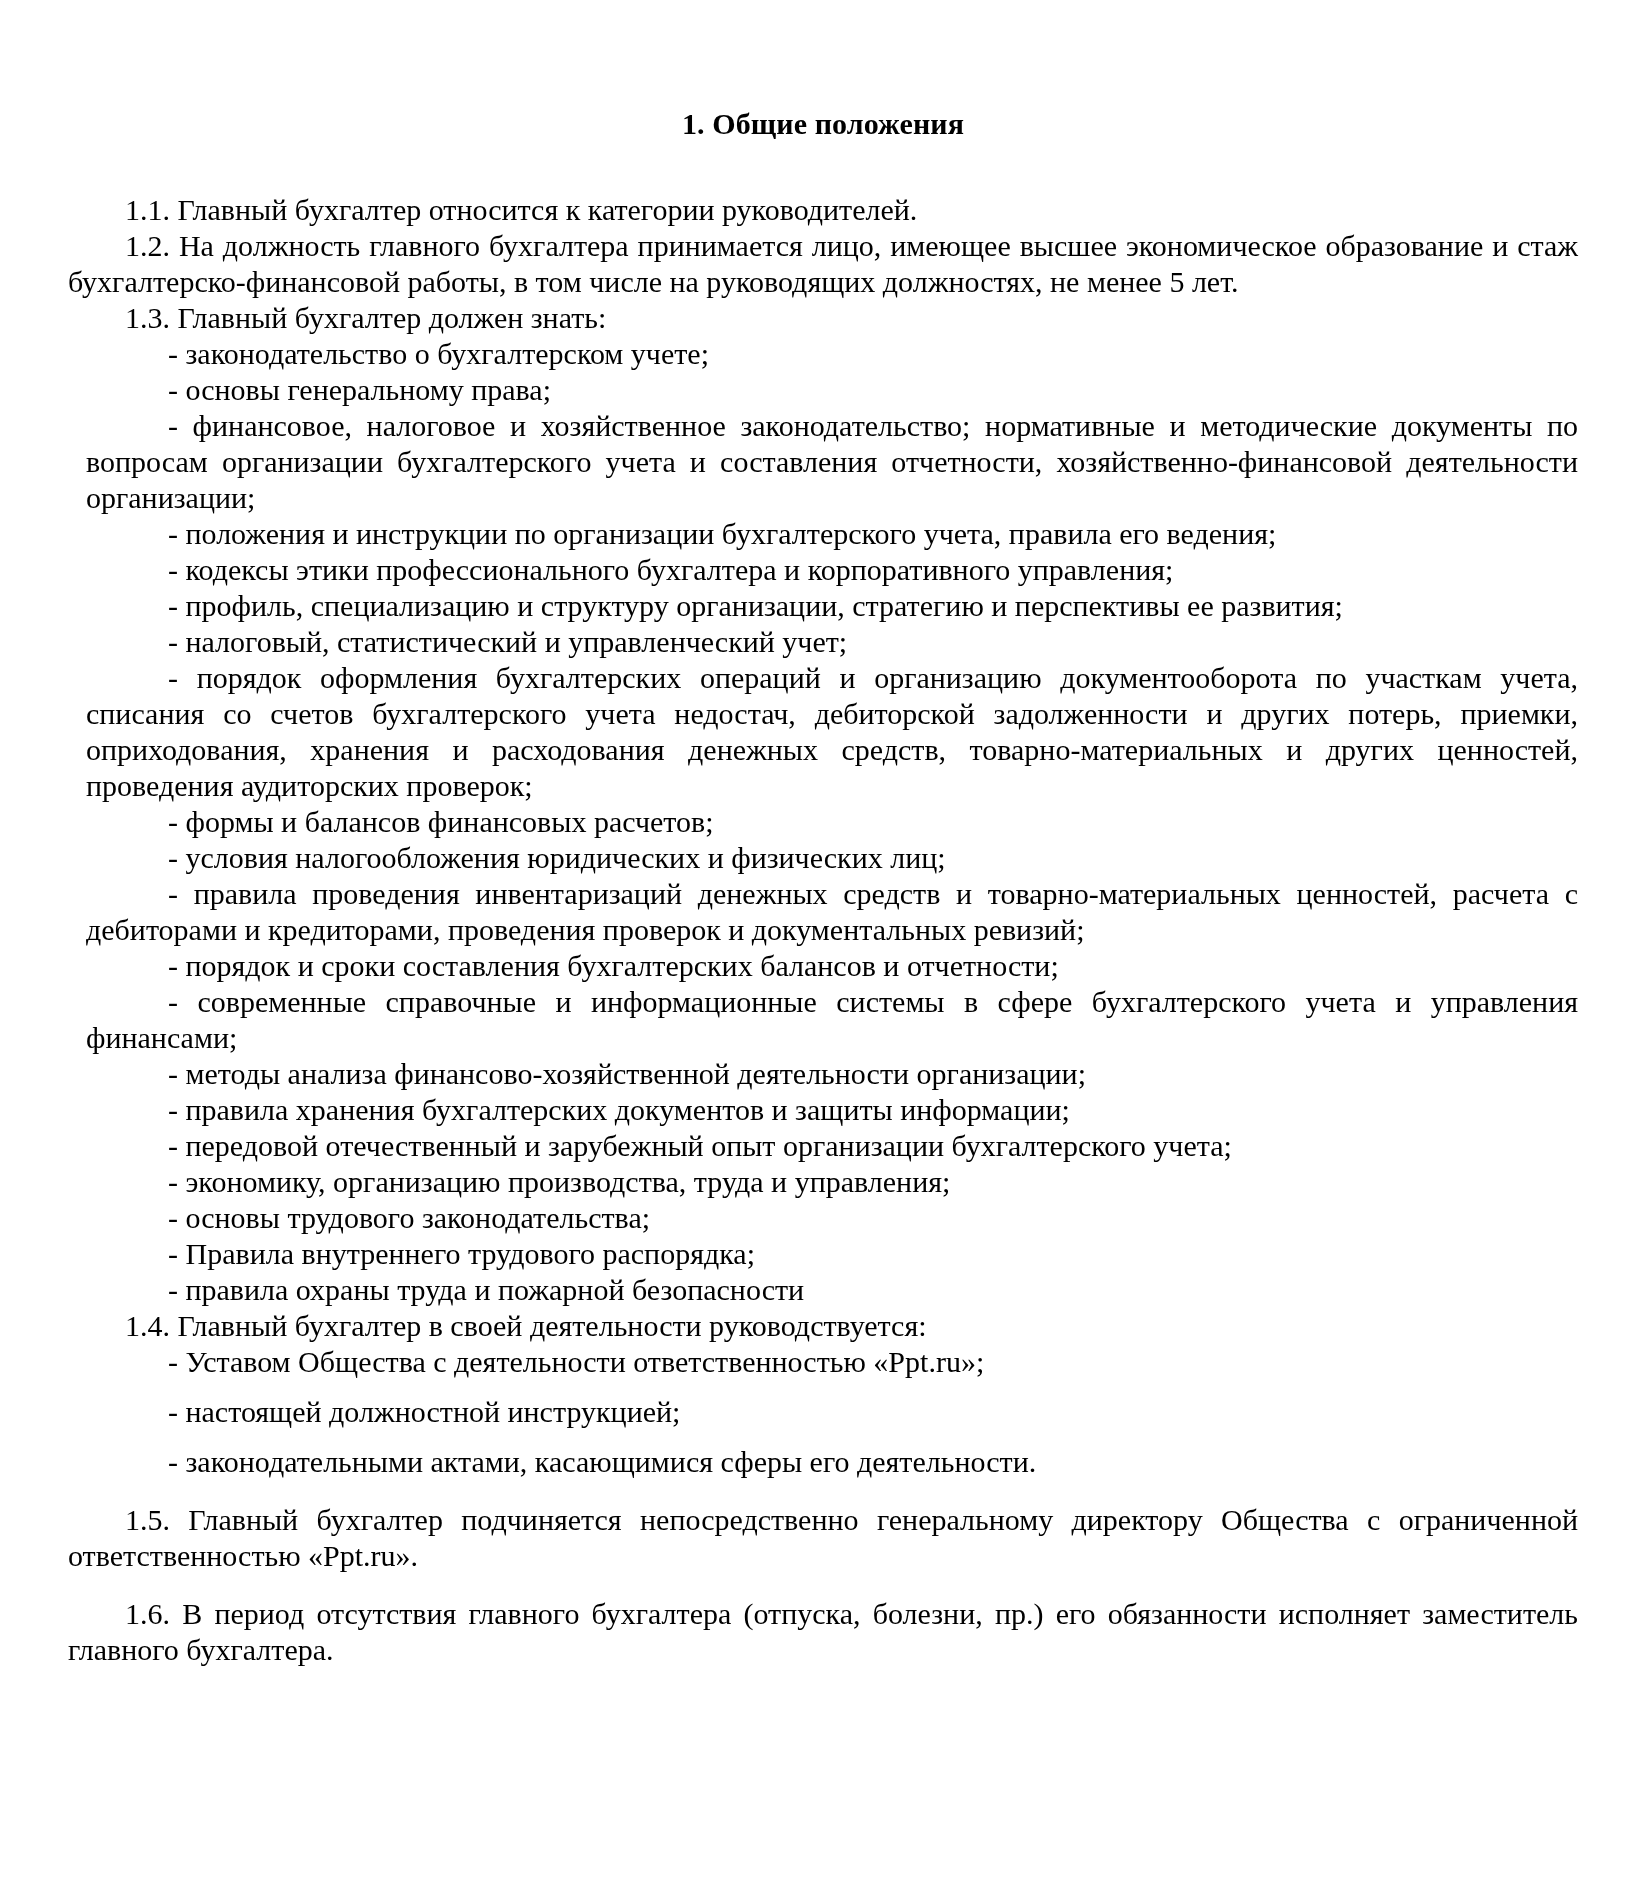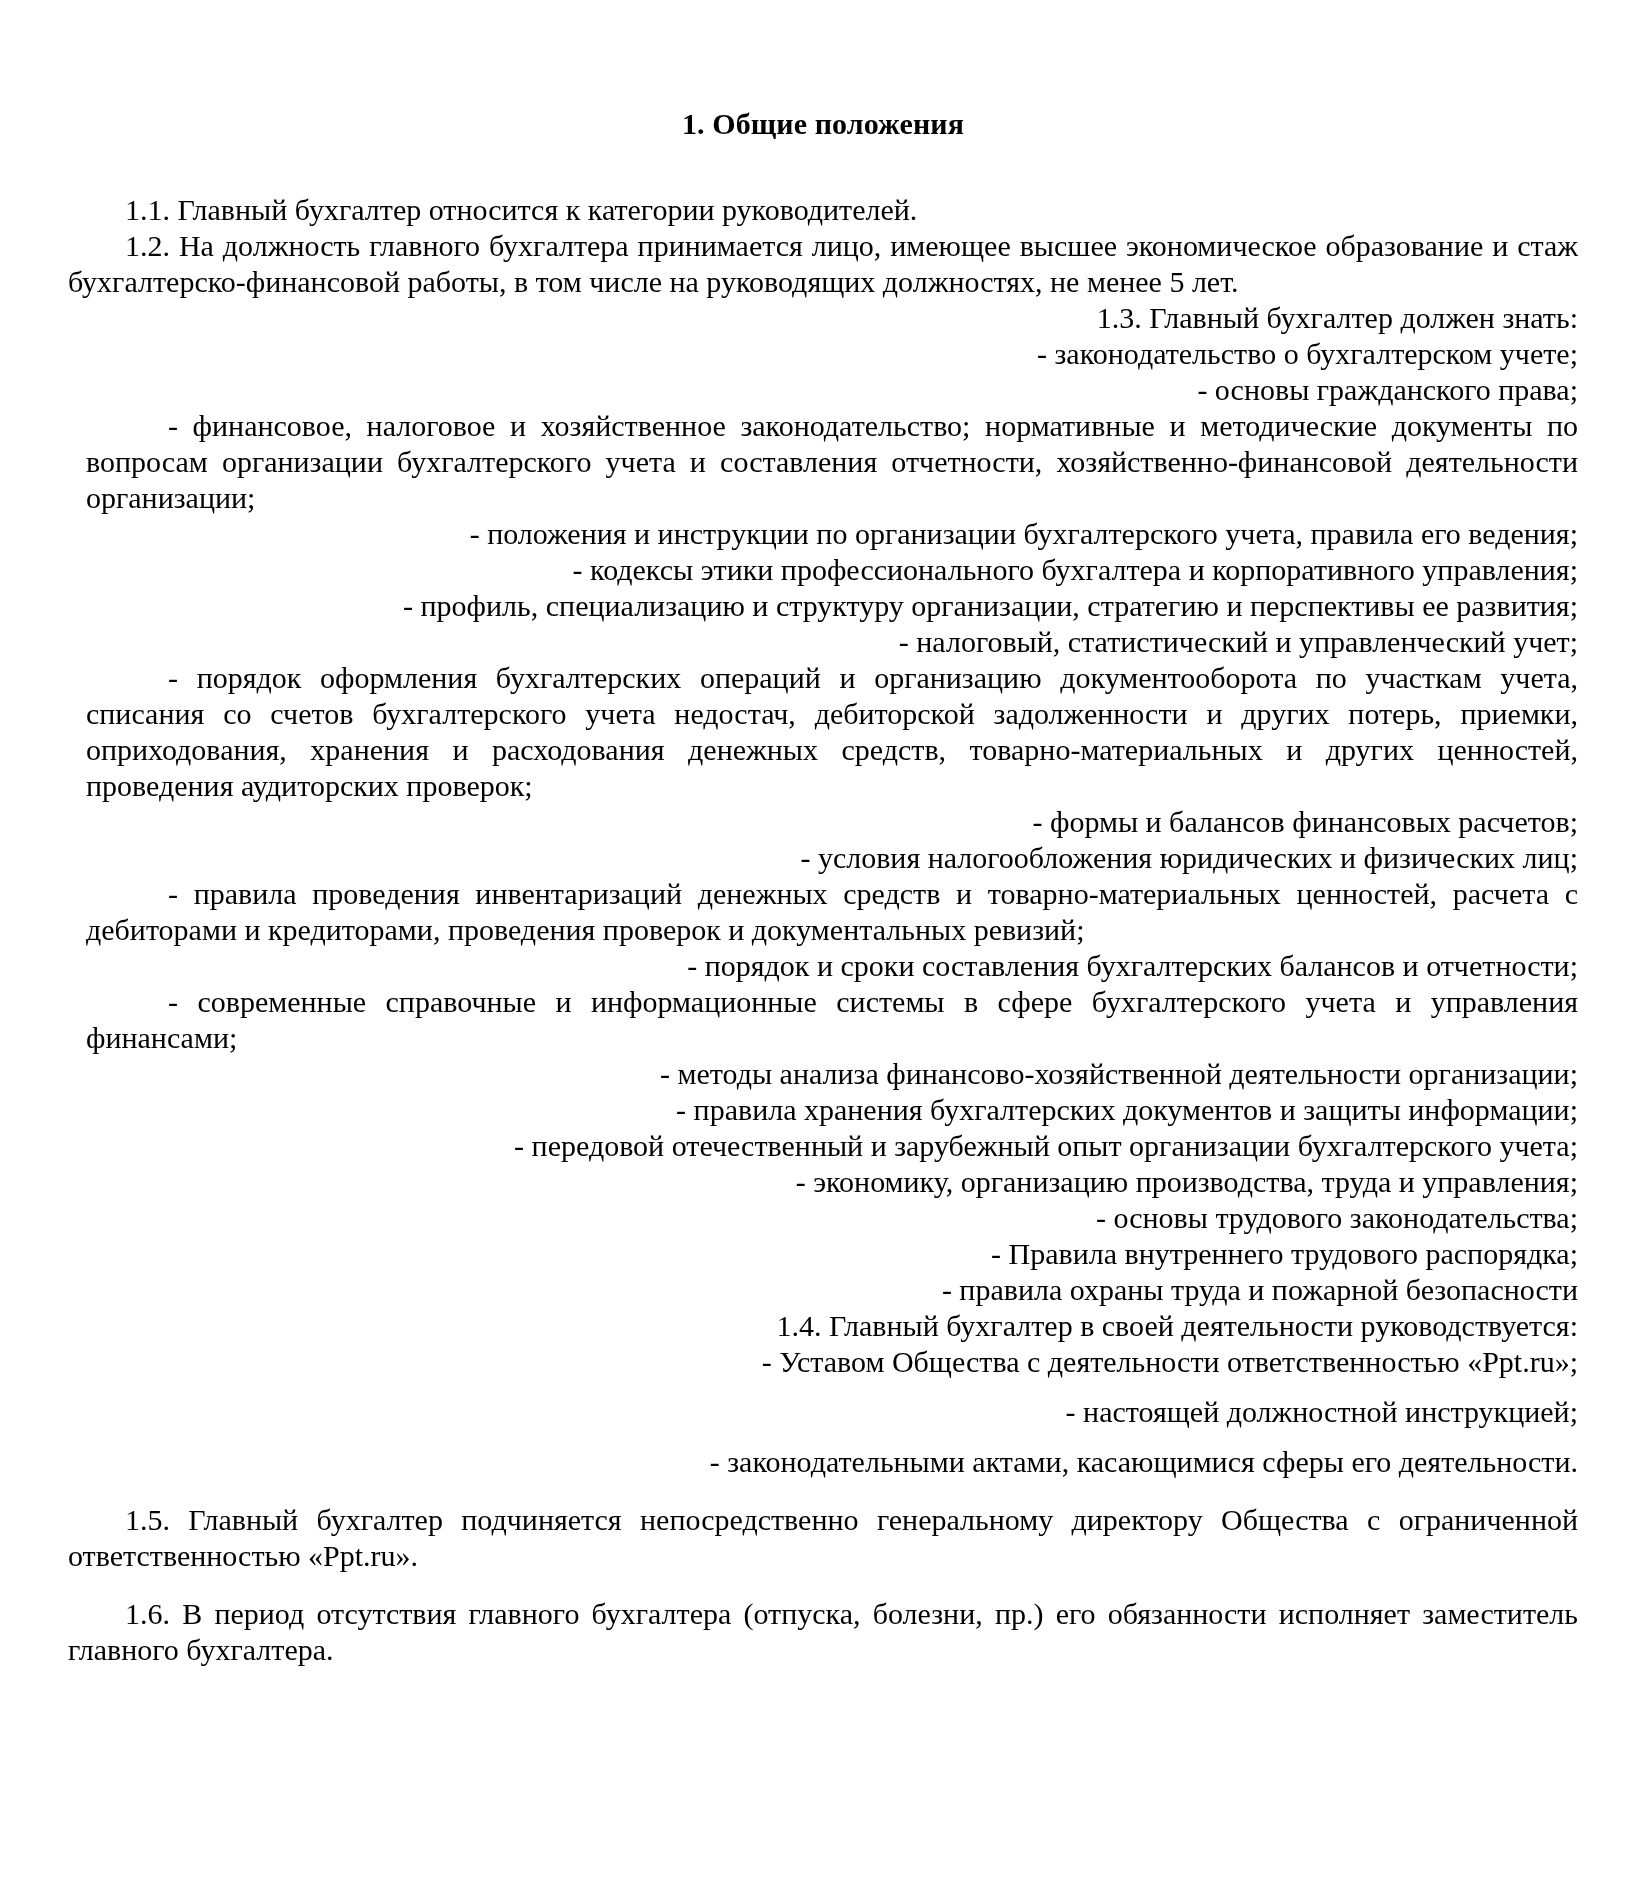--- a/index.html
+++ b/index.html
@@ -59,21 +59,21 @@
   }
 
   
   .para.bullet {
     text-indent: 82px;
     margin-left: 18px;
   }
 
   
   .para.short {
-    text-align: right;
+    text-align: left;
   }
 
   .gap-title {
     height: 50px;
   }
 
   .gap-small {
     height: 14px;
   }
 
@@ -89,21 +89,21 @@
 
     <h1 class="doc-title">1. Общие положения</h1>
 
     <div class="gap-title"></div>
 
     <p class="para indent">1.1. Главный бухгалтер относится к категории руководителей.</p>
     <p class="para indent">1.2. На должность главного бухгалтера принимается лицо, имеющее высшее экономическое образование и стаж бухгалтерско-финансовой работы, в том числе на руководящих должностях, не менее 5 лет.</p>
     <p class="para indent short">1.3. Главный бухгалтер должен знать:</p>
 
     <p class="para bullet short">- законодательство о бухгалтерском учете;</p>
-    <p class="para bullet short">- основы гражданского права;</p>
+    <p class="para bullet short">- основы генеральному права;</p>
     <p class="para bullet">- финансовое, налоговое и хозяйственное законодательство; нормативные и методические документы по вопросам организации бухгалтерского учета и составления отчетности, хозяйственно-финансовой деятельности организации;</p>
     <p class="para bullet short">- положения и инструкции по организации бухгалтерского учета, правила его ведения;</p>
     <p class="para bullet short">- кодексы этики профессионального бухгалтера и корпоративного управления;</p>
     <p class="para bullet short">- профиль, специализацию и структуру организации, стратегию и перспективы ее развития;</p>
     <p class="para bullet short">- налоговый, статистический и управленческий учет;</p>
     <p class="para bullet">- порядок оформления бухгалтерских операций и организацию документооборота по участкам учета, списания со счетов бухгалтерского учета недостач, дебиторской задолженности и других потерь, приемки, оприходования, хранения и расходования денежных средств, товарно-материальных и других ценностей, проведения аудиторских проверок;</p>
     <p class="para bullet short">- формы и балансов финансовых расчетов;</p>
     <p class="para bullet short">- условия налогообложения юридических и физических лиц;</p>
     <p class="para bullet">- правила проведения инвентаризаций денежных средств и товарно-материальных ценностей, расчета с дебиторами и кредиторами, проведения проверок и документальных ревизий;</p>
     <p class="para bullet short">- порядок и сроки составления бухгалтерских балансов и отчетности;</p>

